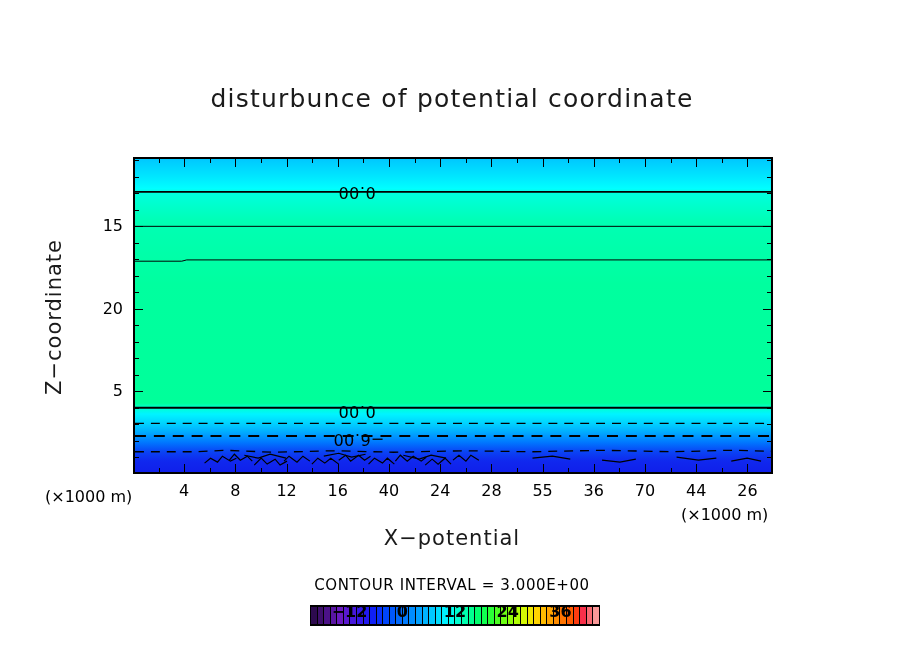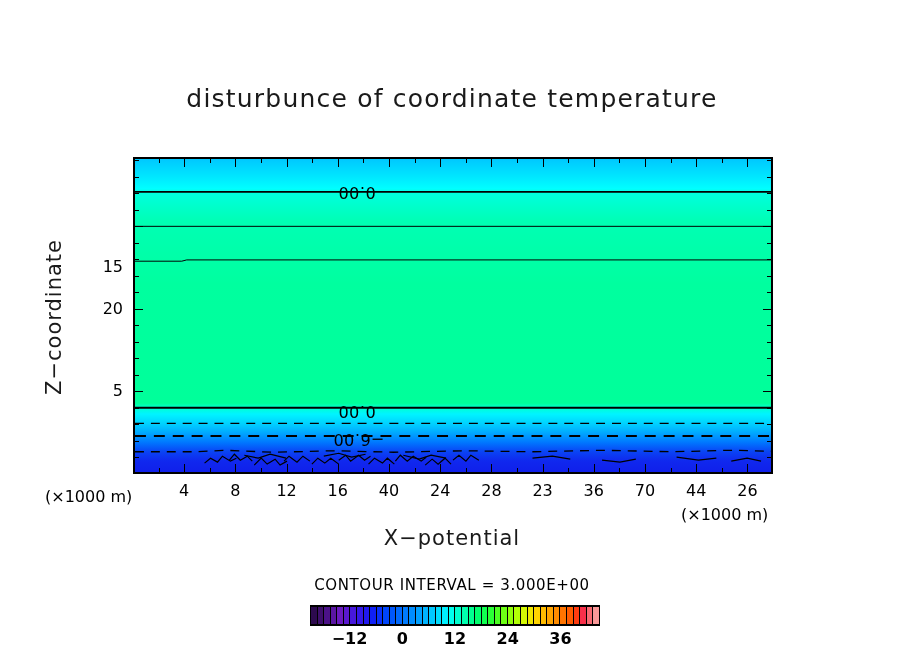--- a/index.html
+++ b/index.html
@@ -163,38 +163,38 @@
   .cb-cell {
     flex: 1 1 auto;
     height: 100%;
     margin-right: 1px;
   }
   .cb-cell:last-child { margin-right: 0; }
 
   #colorbar-ticks {
     position: absolute;
     left: 310px;
-    top: 629px;
+    top: 602px;
     width: 290px;
     height: 20px;
   }
   .cbtick-label {
     position: absolute;
     font-size: 16px;
     font-weight: bold;
     text-align: center;
     width: 48px;
     margin-left: -24px;
     color: #000000;
   }
 </style>
 </head>
 <body>
 
-<div id="plot-title">disturbunce of coordinate temperature</div>
+<div id="plot-title">disturbunce of potential coordinate</div>
 
 <div id="plot-area">
 
   <div id="field-gradient" style="background: linear-gradient(rgb(0, 200, 255) 0%, rgb(0, 230, 255) 5.5%, rgb(0, 255, 255) 9.5%, rgb(0, 255, 224) 10.5%, rgb(0, 255, 180) 20%, rgb(0, 255, 159) 40%, rgb(0, 255, 154) 78%, rgb(0, 255, 210) 79.5%, rgb(0, 244, 255) 81.5%, rgb(0, 210, 255) 84.5%, rgb(0, 168, 255) 87.5%, rgb(0, 120, 255) 90.5%, rgb(10, 68, 244) 93.5%, rgb(16, 40, 238) 96.5%, rgb(16, 32, 234) 100%);"></div>
 
   <svg id="contour-svg" viewBox="0 0 640 317" preserveAspectRatio="none">
 
     <line x1="0" y1="33.3" x2="640" y2="33.3" stroke="#000" stroke-width="2"></line>
     <line x1="0" y1="68.2" x2="640" y2="68.2" stroke="#000" stroke-width="1"></line>
     <path d="M0,103.5 L47,103.5 L52,102.2 L640,102.2" stroke="#000" stroke-width="1" fill="none"></path>
@@ -320,30 +320,30 @@
   </div>
 
 <div id="xtick-labels">
     <div class="xtick-label" style="left: 184.2px;">4</div>
     <div class="xtick-label" style="left: 235.4px;">8</div>
     <div class="xtick-label" style="left: 286.6px;">12</div>
     <div class="xtick-label" style="left: 337.8px;">16</div>
     <div class="xtick-label" style="left: 389px;">40</div>
     <div class="xtick-label" style="left: 440.2px;">24</div>
     <div class="xtick-label" style="left: 491.4px;">28</div>
-    <div class="xtick-label" style="left: 542.6px;">23</div>
+    <div class="xtick-label" style="left: 542.6px;">55</div>
     <div class="xtick-label" style="left: 593.8px;">36</div>
     <div class="xtick-label" style="left: 645px;">70</div>
     <div class="xtick-label" style="left: 696.2px;">44</div>
     <div class="xtick-label" style="left: 747.4px;">26</div>
   </div>
 <div id="ytick-labels">
     <div class="ytick-label" style="top: 381.448px;">5</div>
     <div class="ytick-label" style="top: 298.896px;">20</div>
-    <div class="ytick-label" style="top: 216.344px; margin-top: 41px;">15</div>
+    <div class="ytick-label" style="top: 216.344px;">15</div>
   </div>
 
 <div id="x-axis-title">X−potential</div>
 <div id="y-axis-title">Z−coordinate</div>
 <div id="unit-left">(×1000 m)</div>
 <div id="unit-right">(×1000 m)</div>
 
 <div id="colorbar-caption">CONTOUR INTERVAL =  3.000E+00</div>
 <div id="colorbar-wrap">
     <div class="cb-cell" style="background: rgb(45, 10, 78);"></div>

